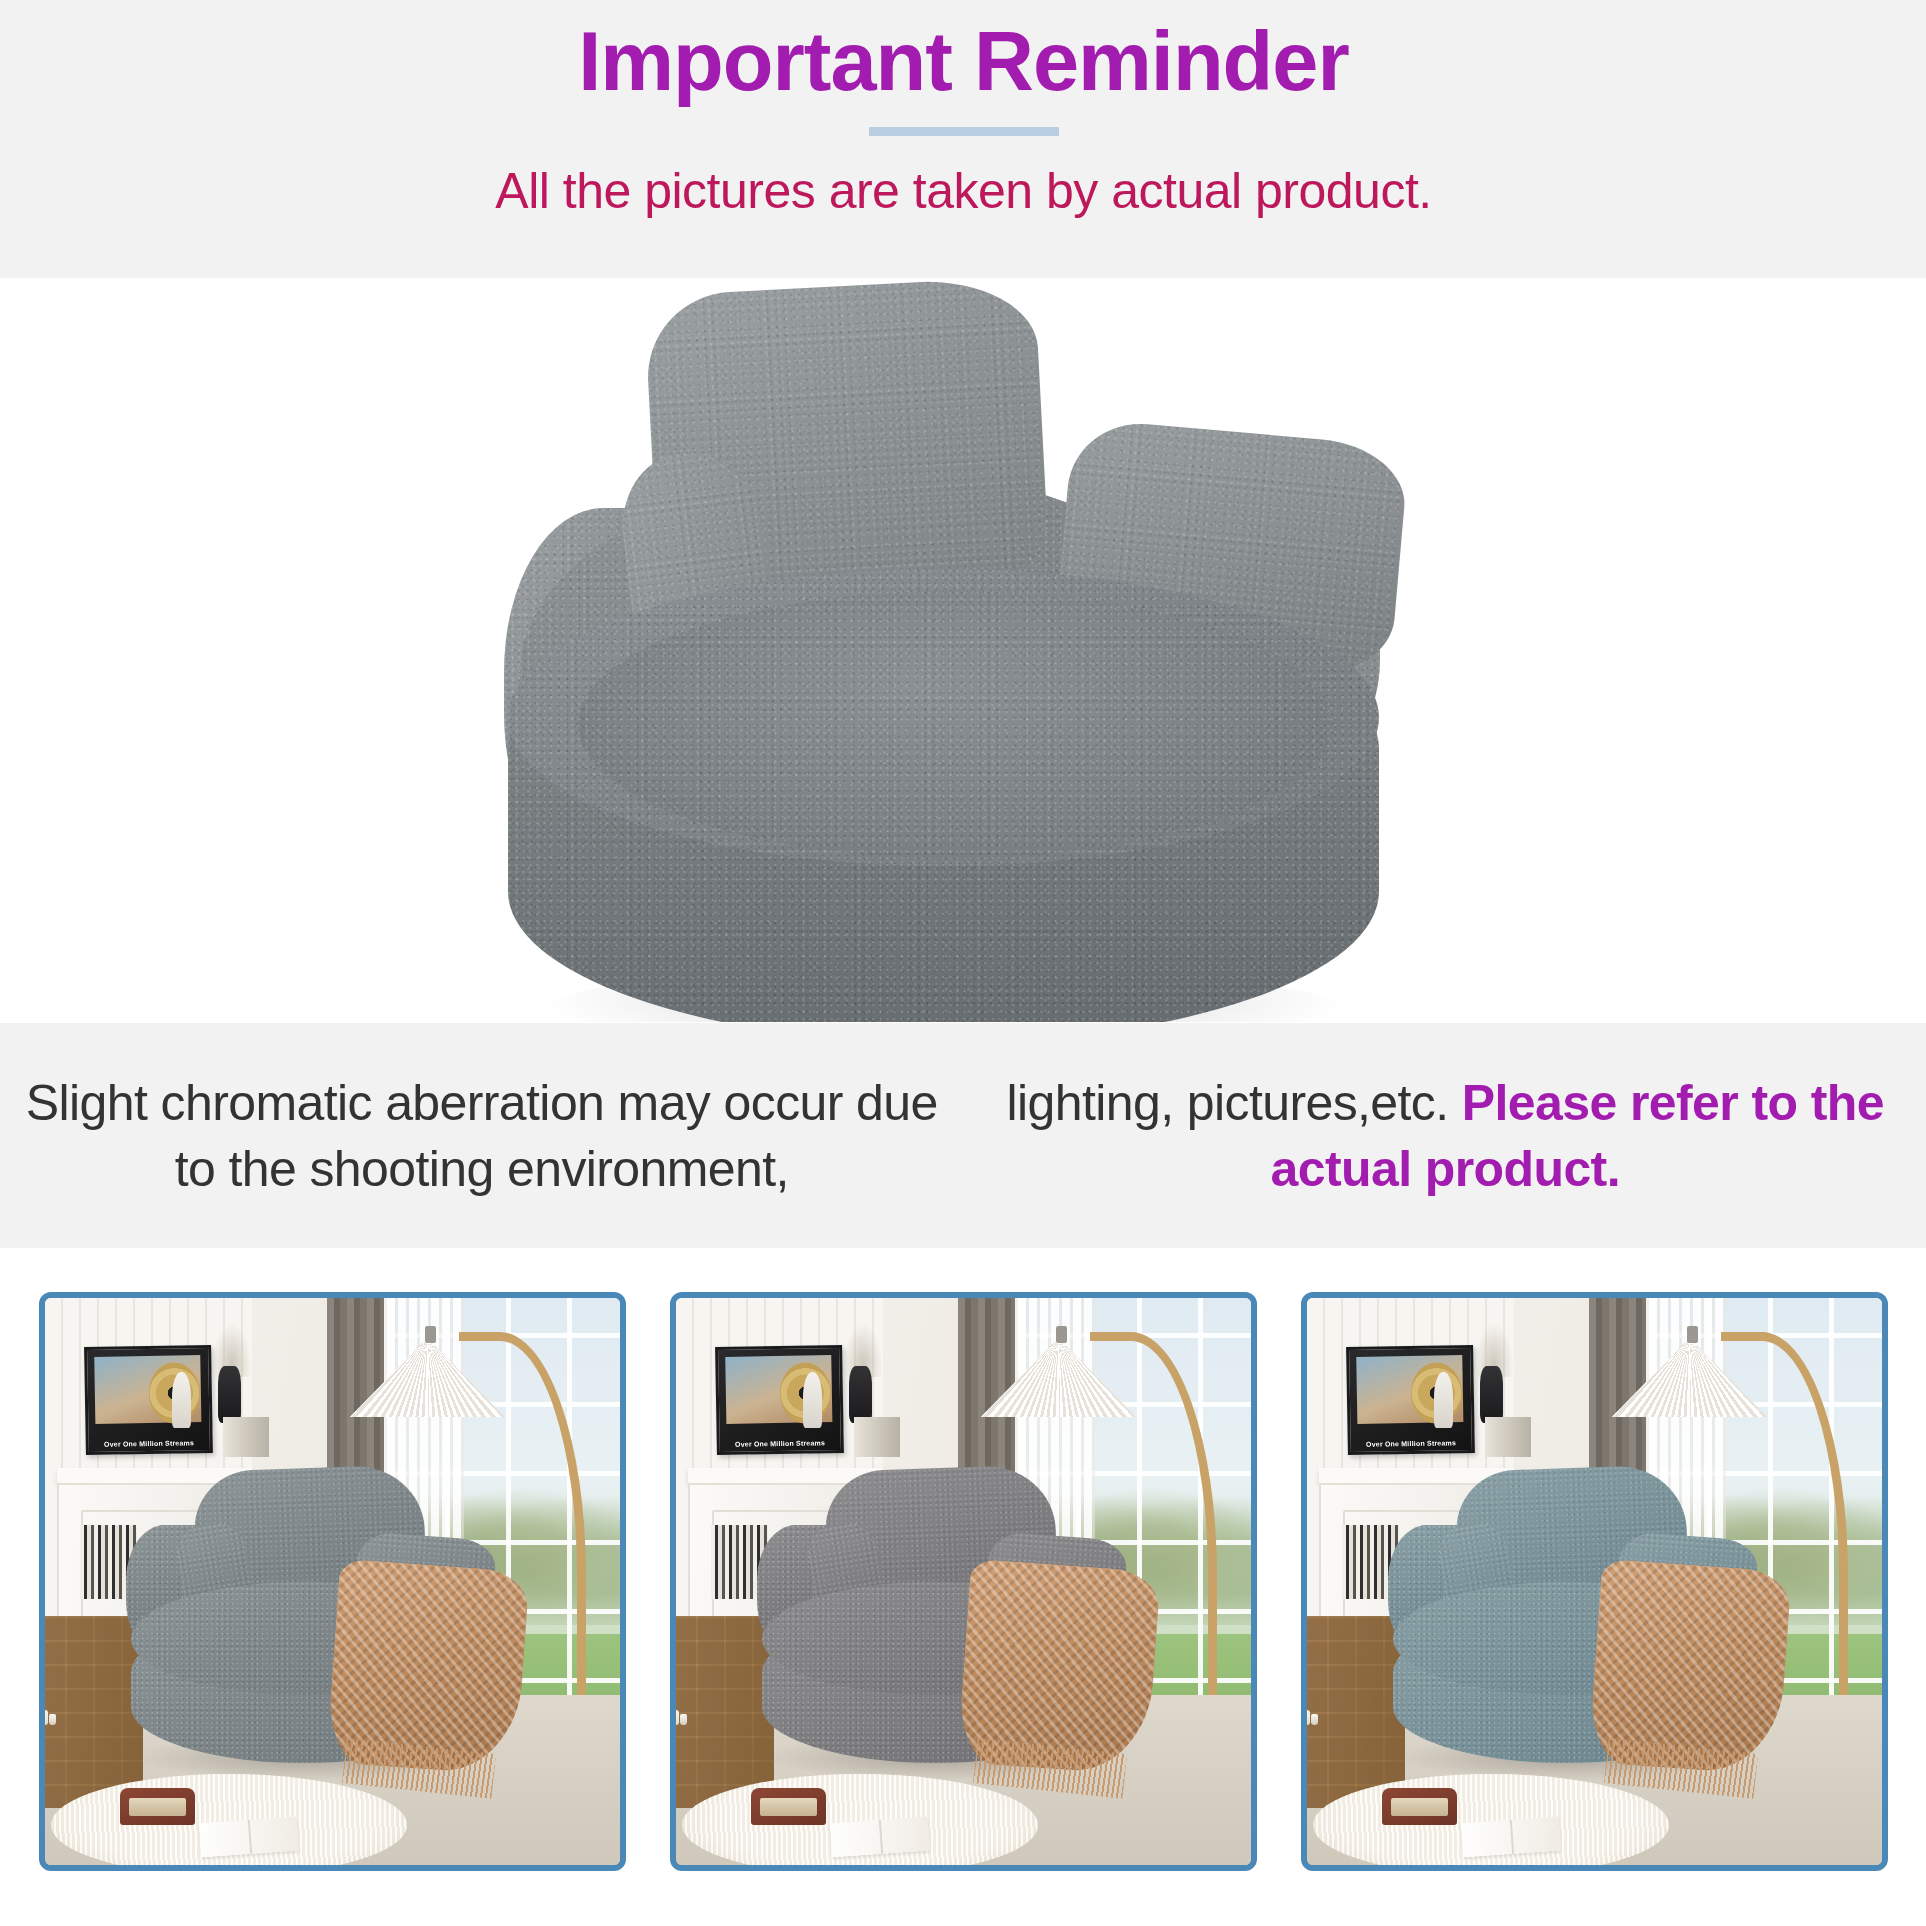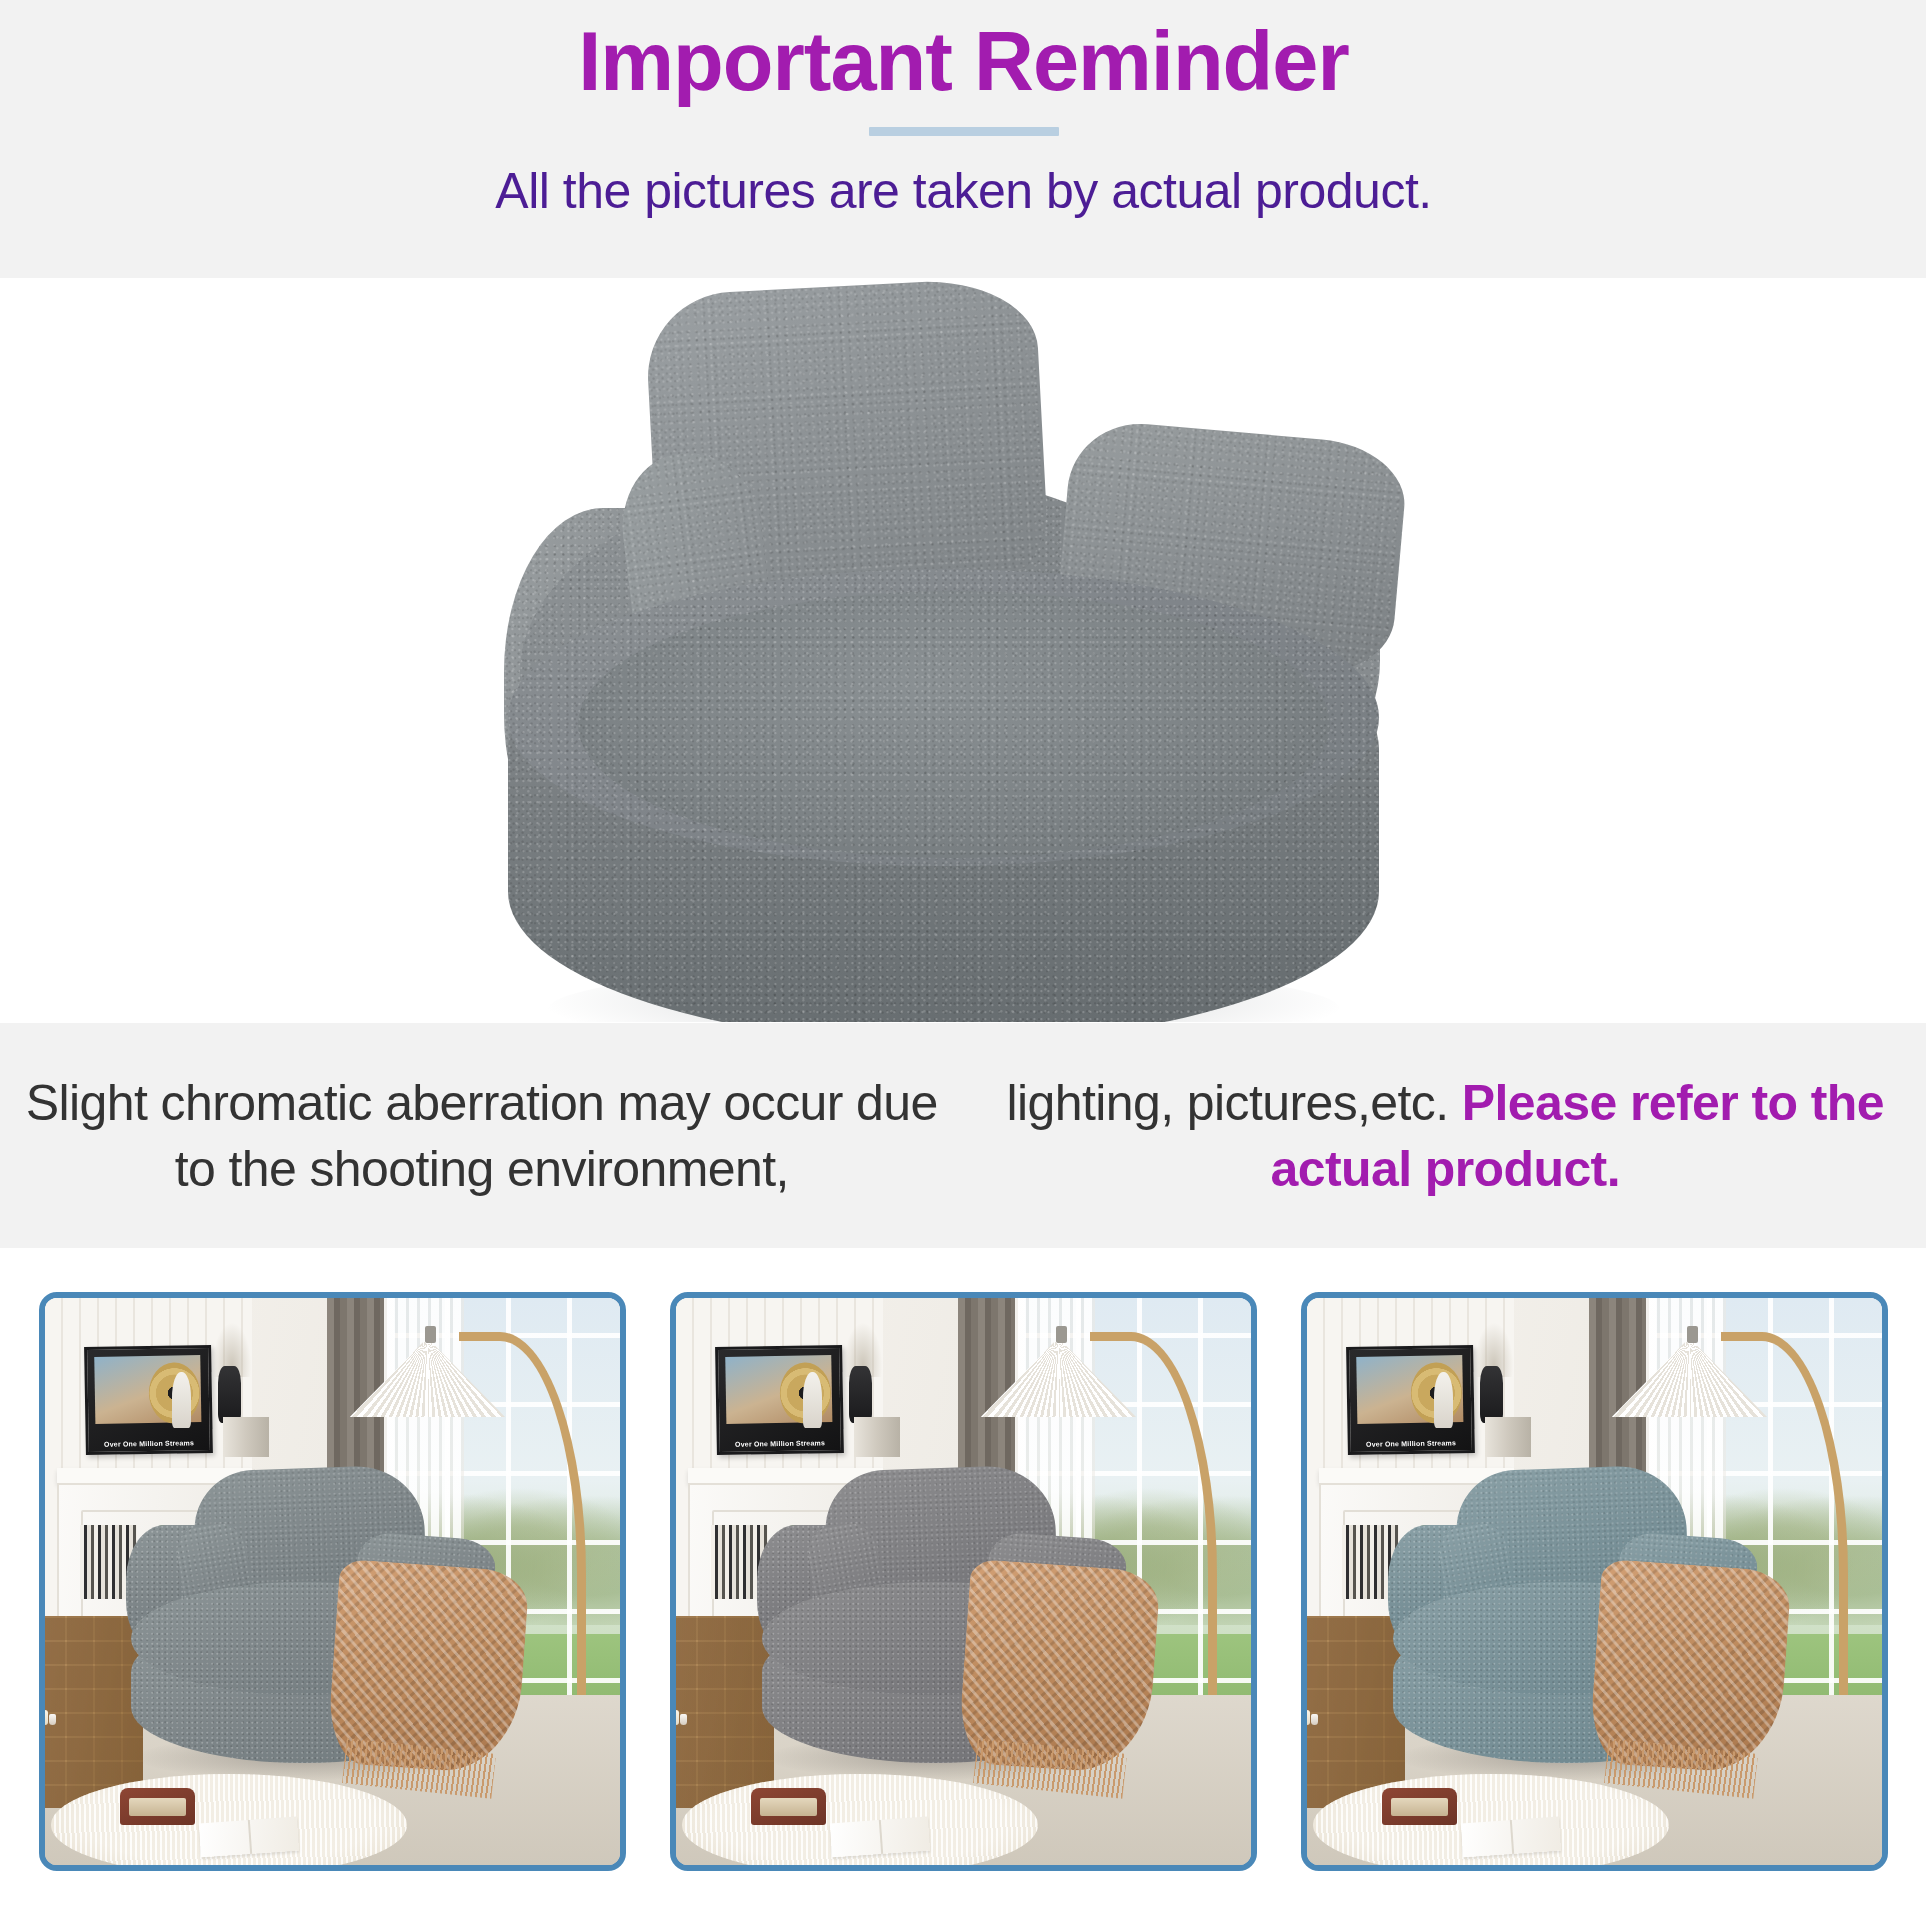--- a/index.html
+++ b/index.html
@@ -21,21 +21,21 @@
     margin-top:18px;
     font-size:83px; font-weight:bold; letter-spacing:-1px;
     color:#a21caf; line-height:1.05;
   }
   .title-divider{
     margin-top:22px;
     width:190px; height:9px; background:#b9cfe1; border-radius:1px;
   }
   .subtitle{
     margin-top:26px;
-    font-size:50px; color:#4c1d95; font-weight:400; letter-spacing:-0.5px;
+    font-size:50px; color:#be185d; font-weight:400; letter-spacing:-0.5px;
   }
 
   
   .hero{
     position:absolute; left:0; top:278px; width:1927px; height:744px;
     background:#ffffff; overflow:hidden;
   }
   .chair-scene{
     position:absolute; left:50%; top:-6px; transform:translateX(-50%);
     width:1030px; height:782px;
@@ -120,21 +120,21 @@
   }
   .notice-accent{ color:#a21caf; font-weight:bold; }
 
   
   .thumb-row{
     position:absolute; left:0; top:1292px; width:1927px; height:579px;
     display:flex; justify-content:center; gap:44px;
   }
   .thumb{
     position:relative; width:587px; height:579px;
-    border:6px solid #4a88b8; border-radius:18px;
+    border:6px solid #4a88b8; border-radius:12px;
     overflow:hidden; background:#f3efe9;
   }
   .scene{ position:absolute; inset:0; }
 
   
   .wall{
     position:absolute; left:0; top:0; width:100%; height:86%;
     background:linear-gradient(100deg,#f6f3ee 0%,#efece6 48%,#e9e5df 100%);
   }
   .wall-panel{

